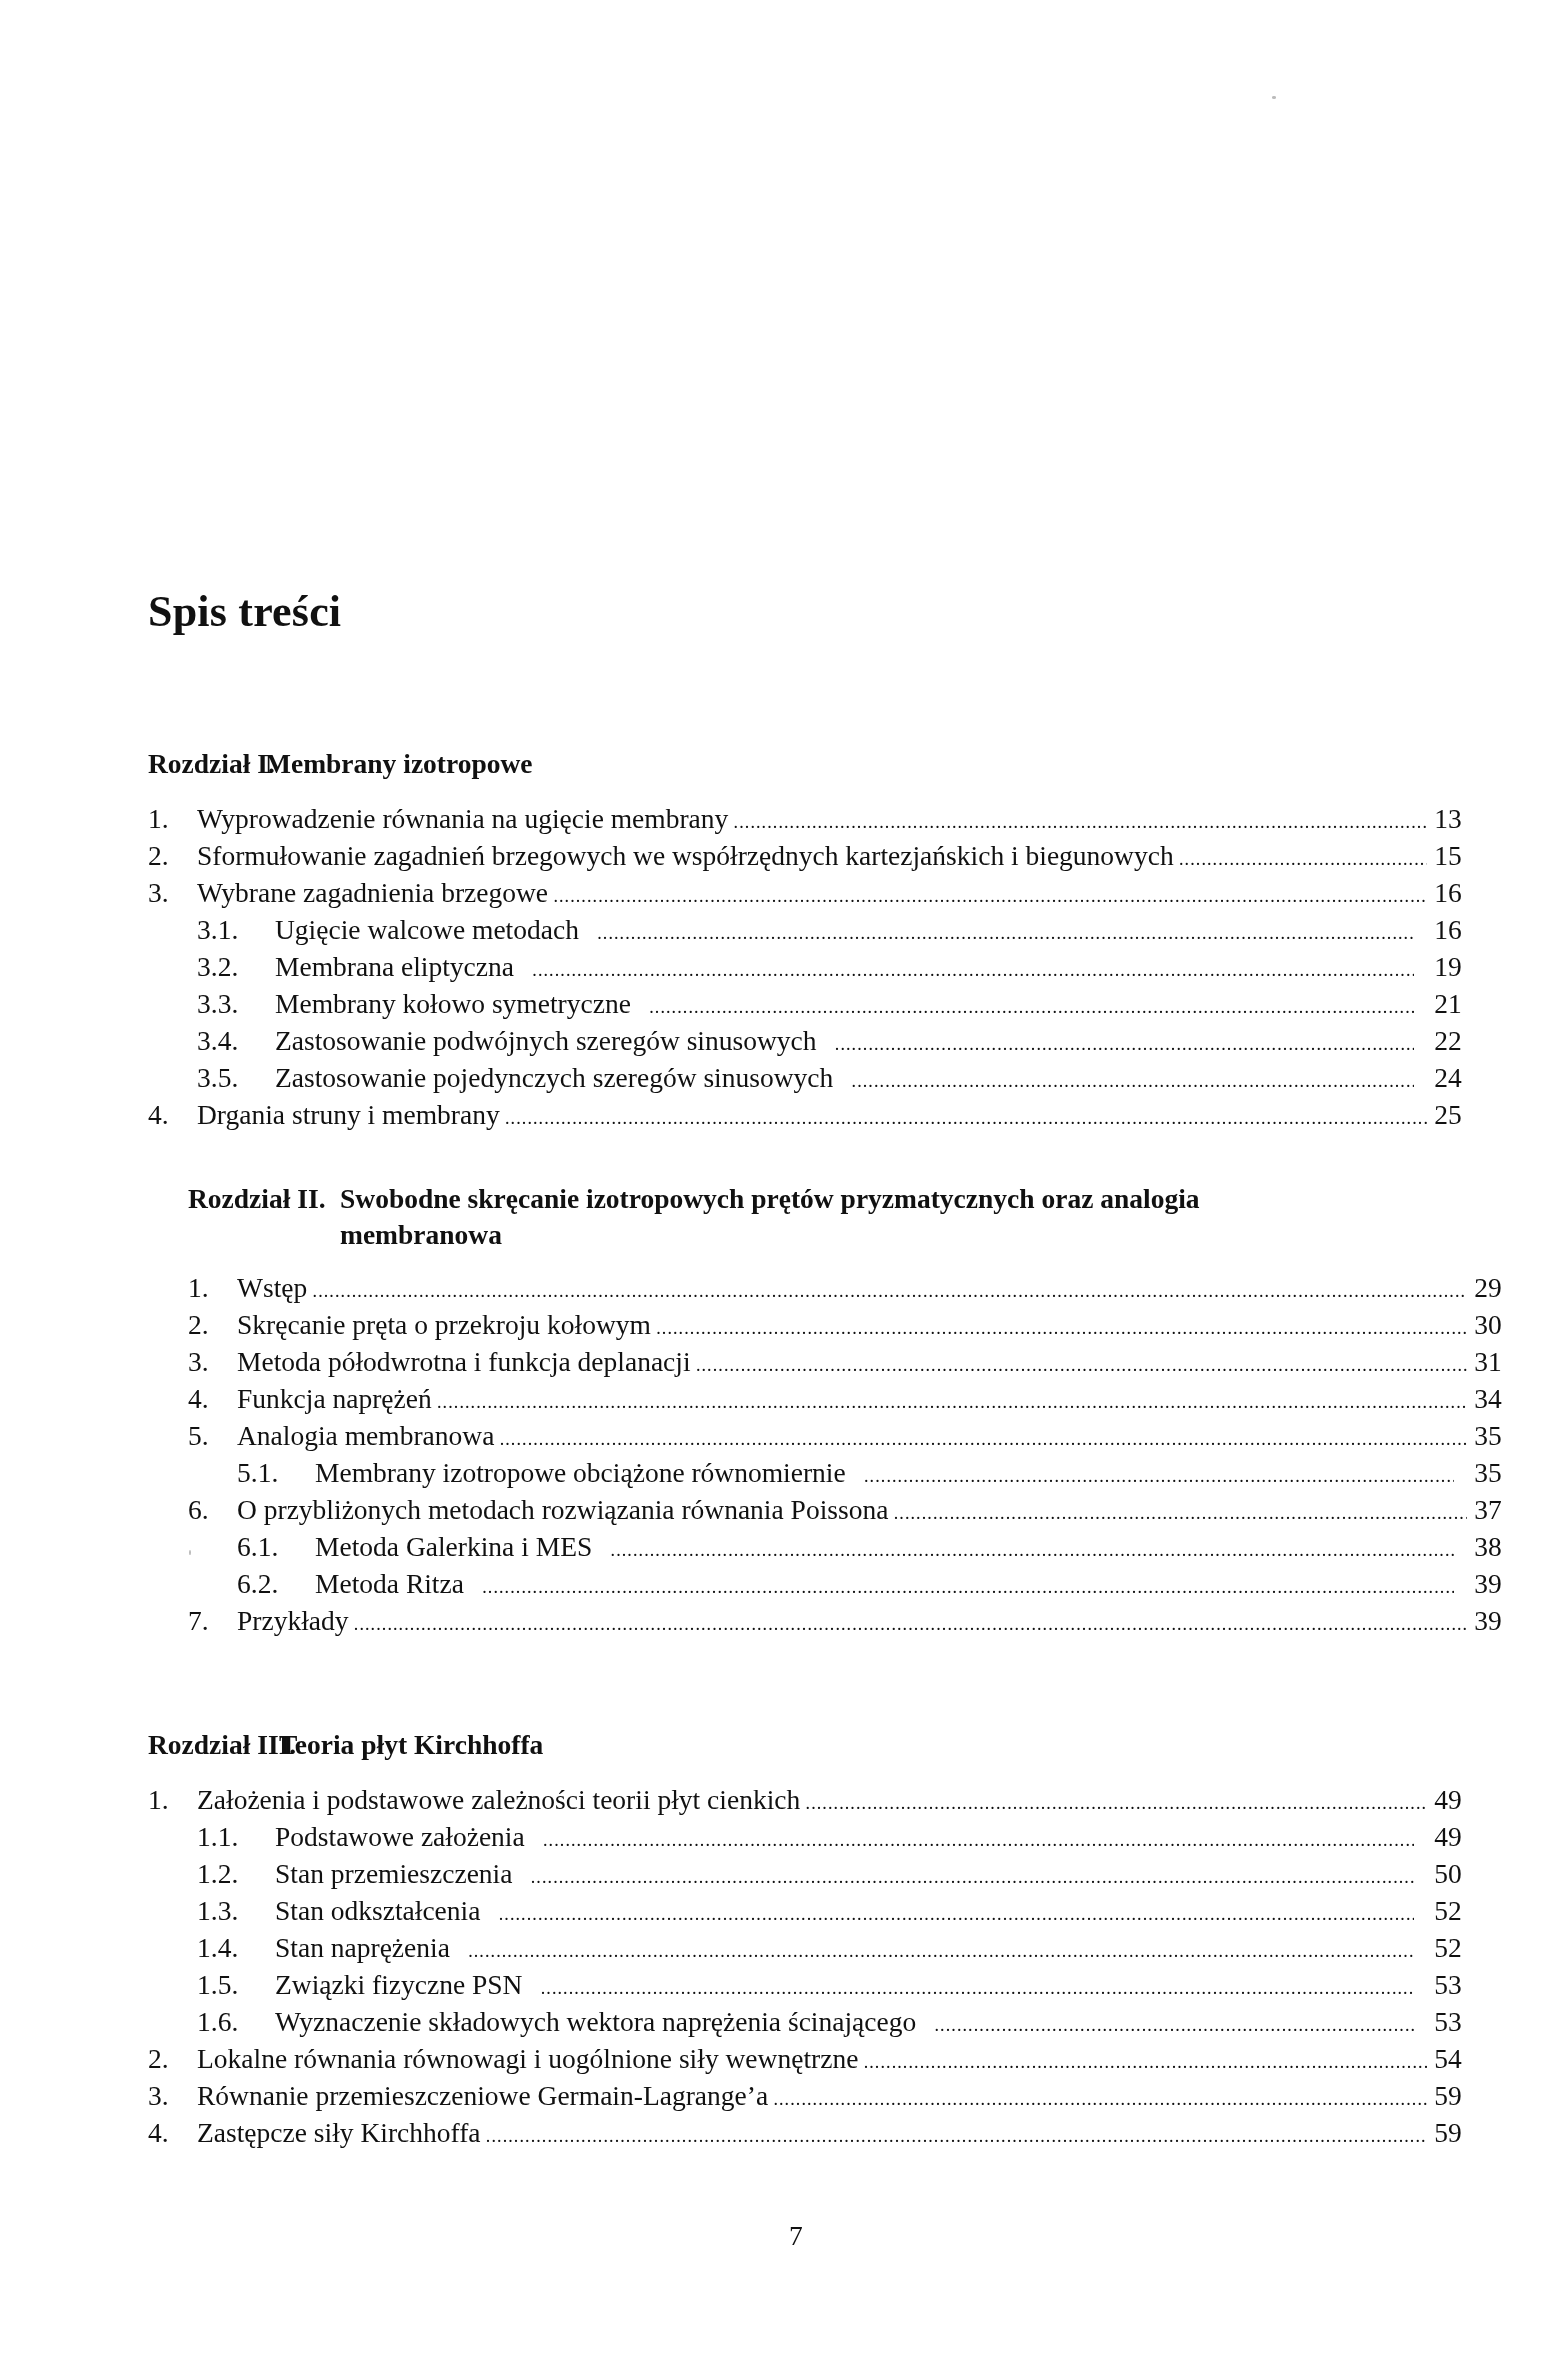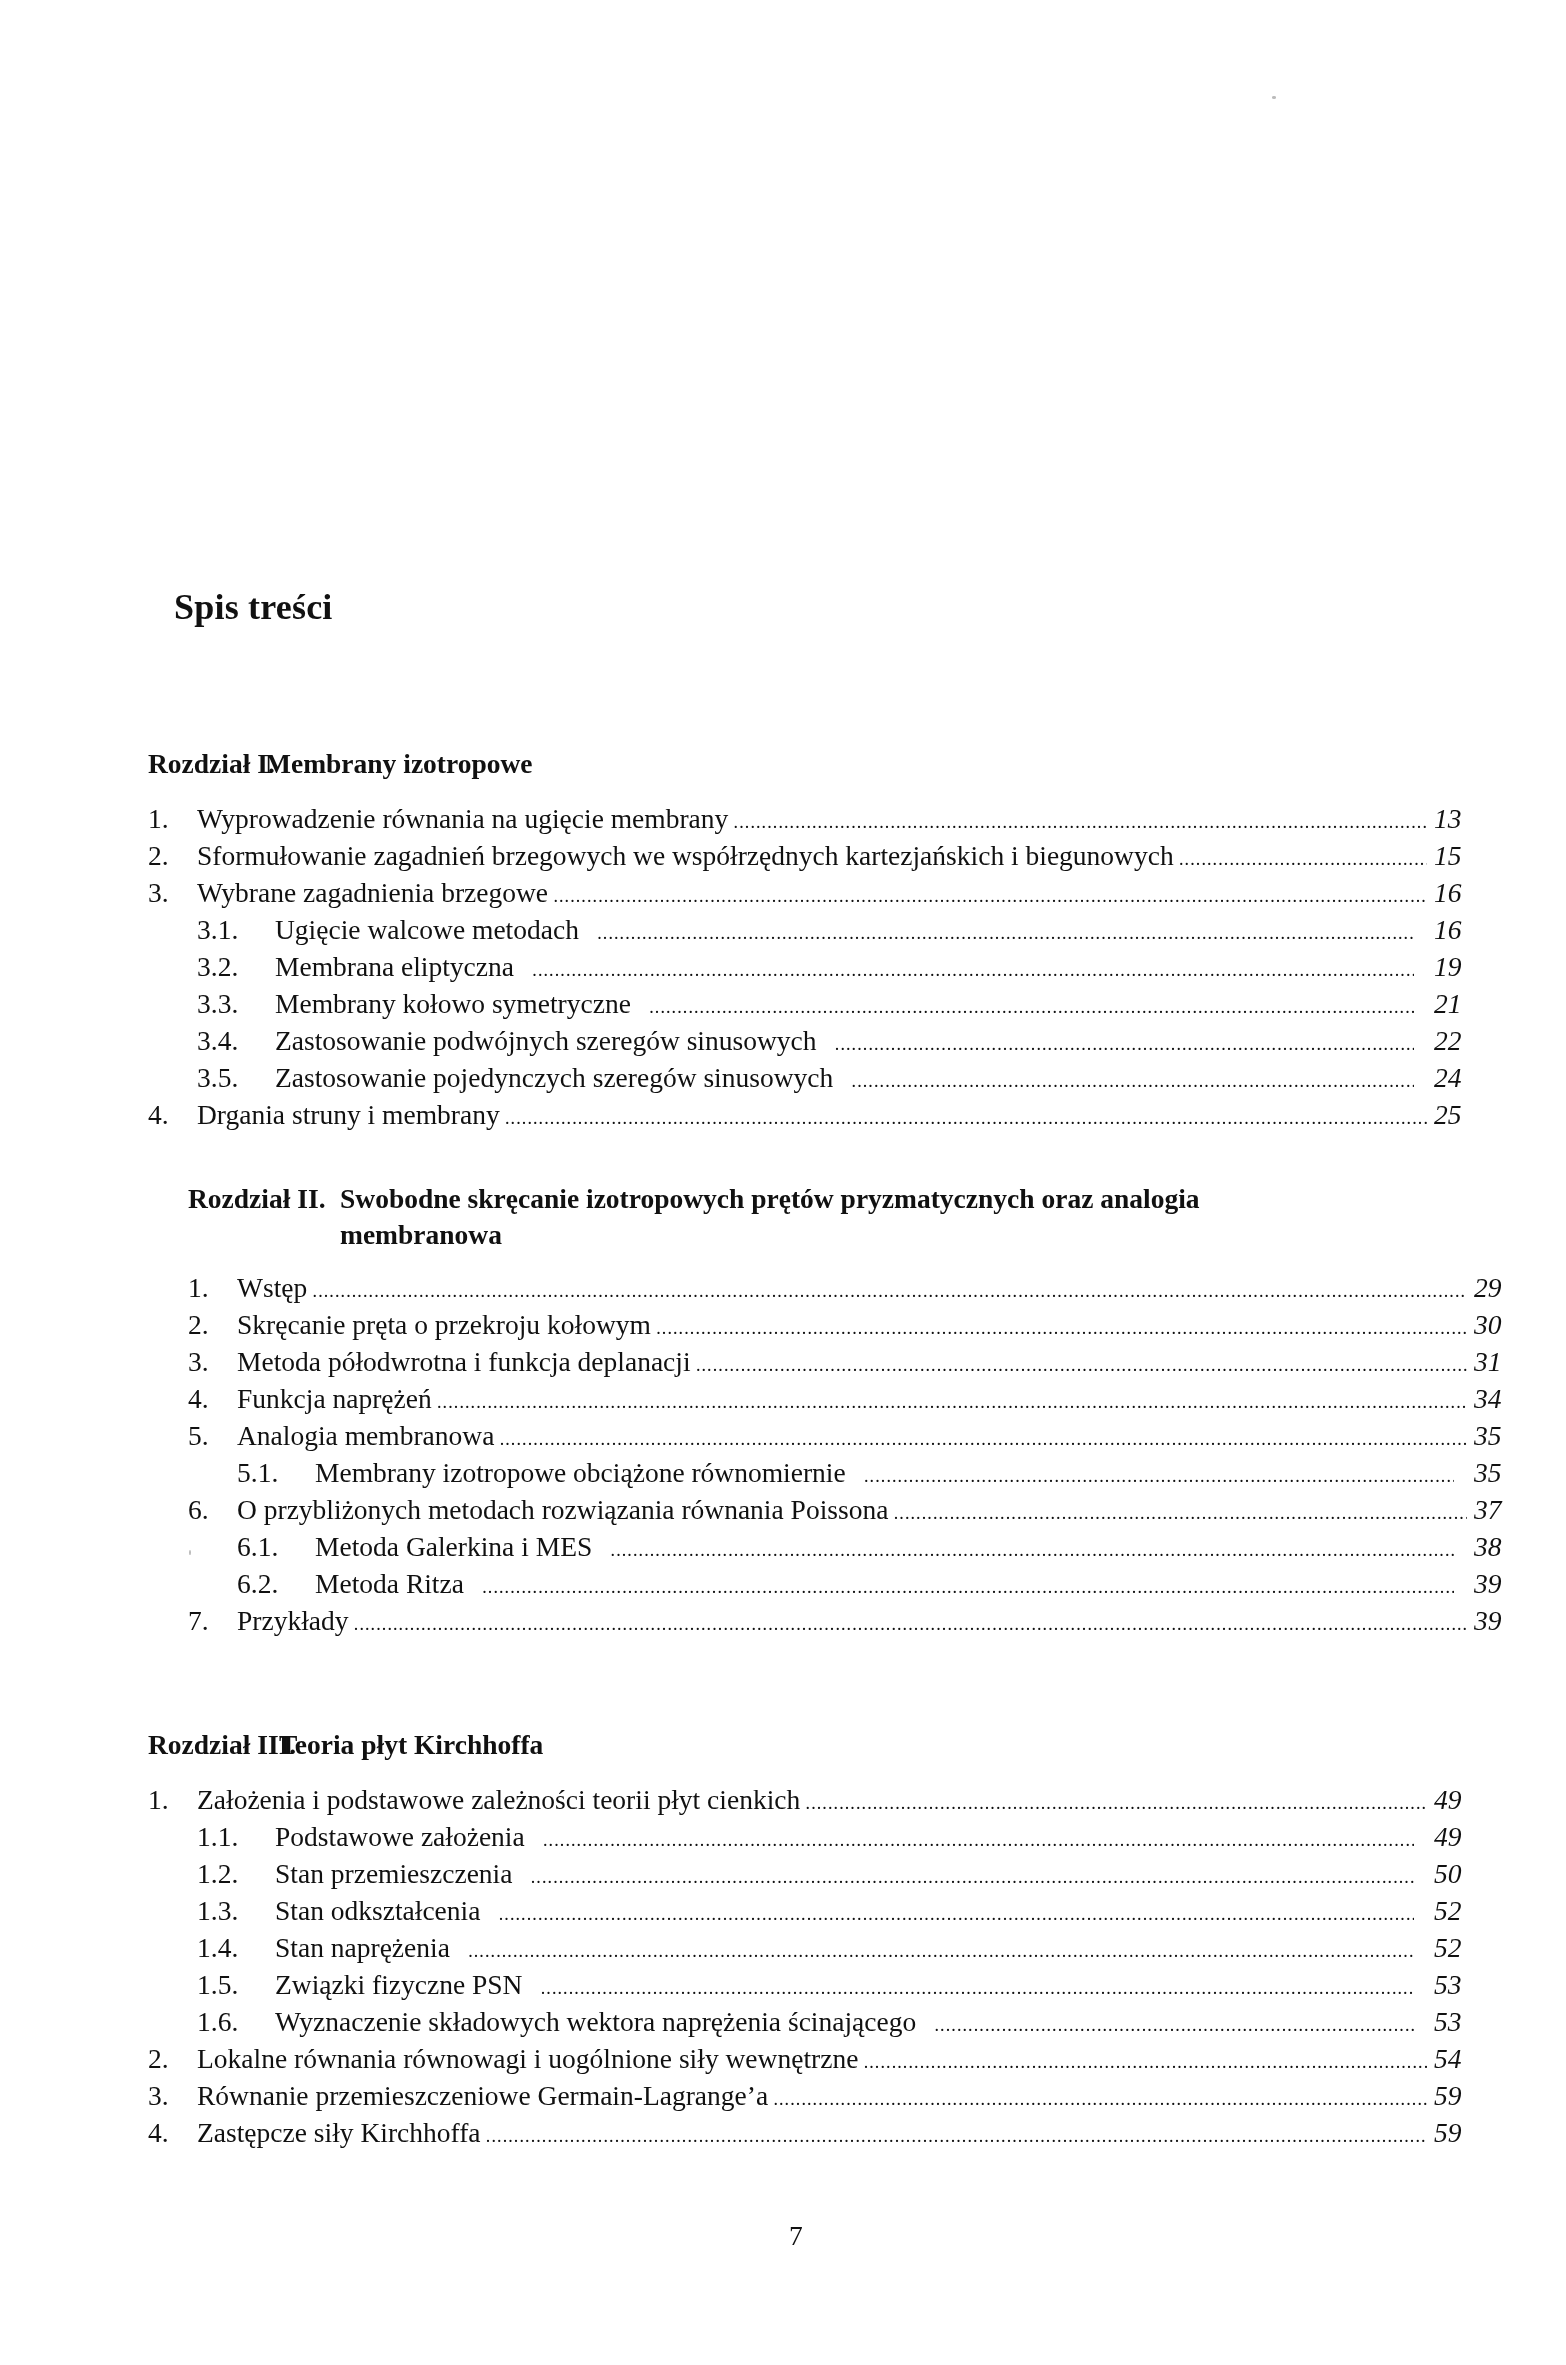--- a/index.html
+++ b/index.html
@@ -1,32 +1,32 @@
 <!DOCTYPE html>
 <html style="font-size:14px"><head>
 <meta charset="utf-8">
 <style>
   html, body { margin: 0; padding: 0; background: #ffffff; }
   body { width: 1566px; height: 2366px; position: relative; overflow: hidden;
          font-family: "Liberation Serif", "DejaVu Serif", serif; color: #111; }
-  .page-title { position: absolute; left: 148px; top: 586px; font-size: 36px; font-weight: bold; letter-spacing: 0.2px; margin-left: 26px; }
+  .page-title { position: absolute; left: 148px; top: 586px; font-size: 44px; font-weight: bold; letter-spacing: 0.2px; }
   .chapter { position: absolute; left: 148px; width: 1314px; }
   .ch-head { display: flex; font-weight: bold; font-size: 27.5px; line-height: 36px; }
   .ch-label { white-space: nowrap; }
   .ch-title { white-space: normal; }
   .entries { position: relative; }
   .row { display: flex; align-items: baseline; height: 37px; font-size: 27.5px; line-height: 37px; }
   .num { flex: 0 0 auto; }
   .row.lvl1 .num { width: 49px; }
   .row.lvl2 { padding-left: 49px; gap: 13px; }
   .row.lvl2 .num { width: 65px; }
   .txt { white-space: nowrap; flex: 0 0 auto; }
   .leader { flex: 1 1 auto; overflow: hidden; white-space: nowrap; margin: 0 7px 0 5.3px; letter-spacing: 1.1px; font-size: 18px; }
   .leader::after { content: "......................................................................................................................................................................................................................................................"; }
-  .pg { flex: 0 0 auto; min-width: 28px; text-align: left; font-style: italic; }
+  .pg { flex: 0 0 auto; min-width: 28px; text-align: center; }
   .folio { position: absolute; left: 789px; top: 2220px; font-size: 27.5px; }
   .speck { position: absolute; background: #bbb; border-radius: 50%; }
 </style>
 </head>
 <body>
 
 <div class="page-title">Spis treści</div>
 
 <section class="chapter" style="top:746px;">
   <div class="ch-head">

